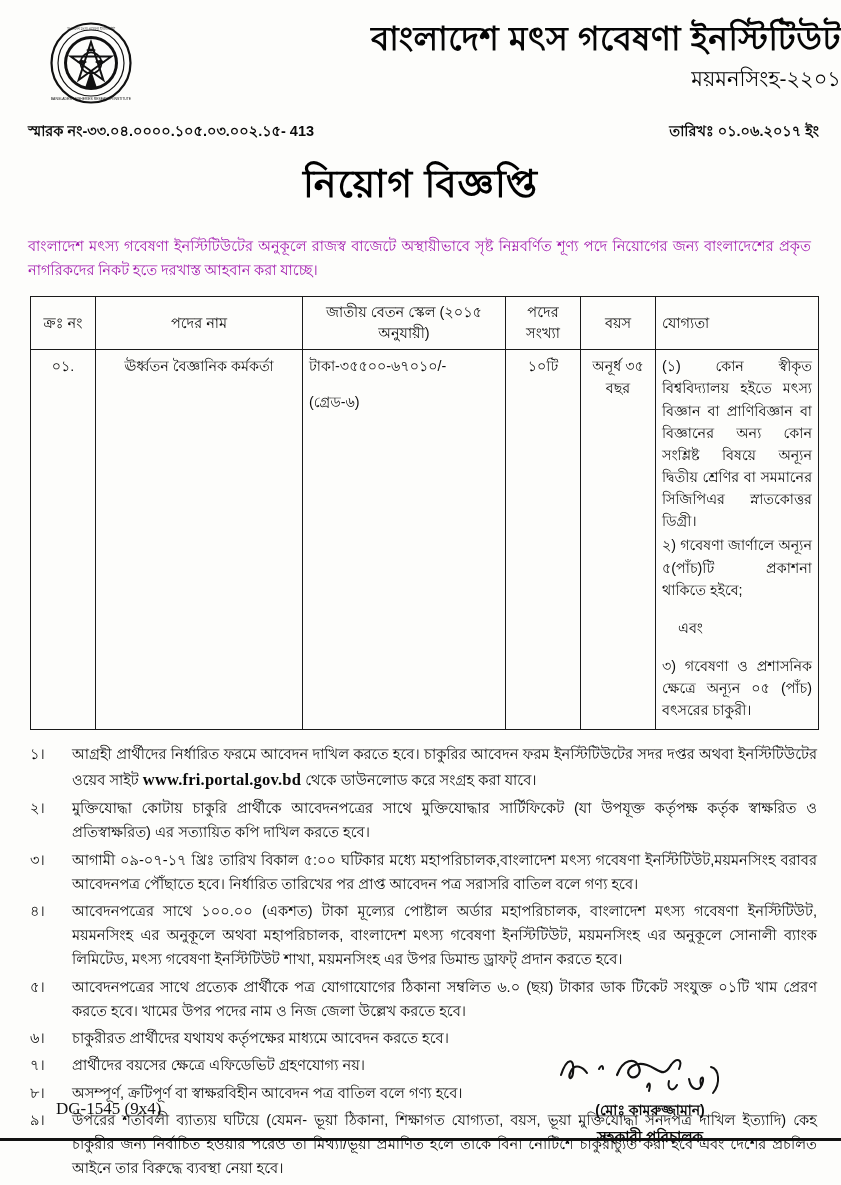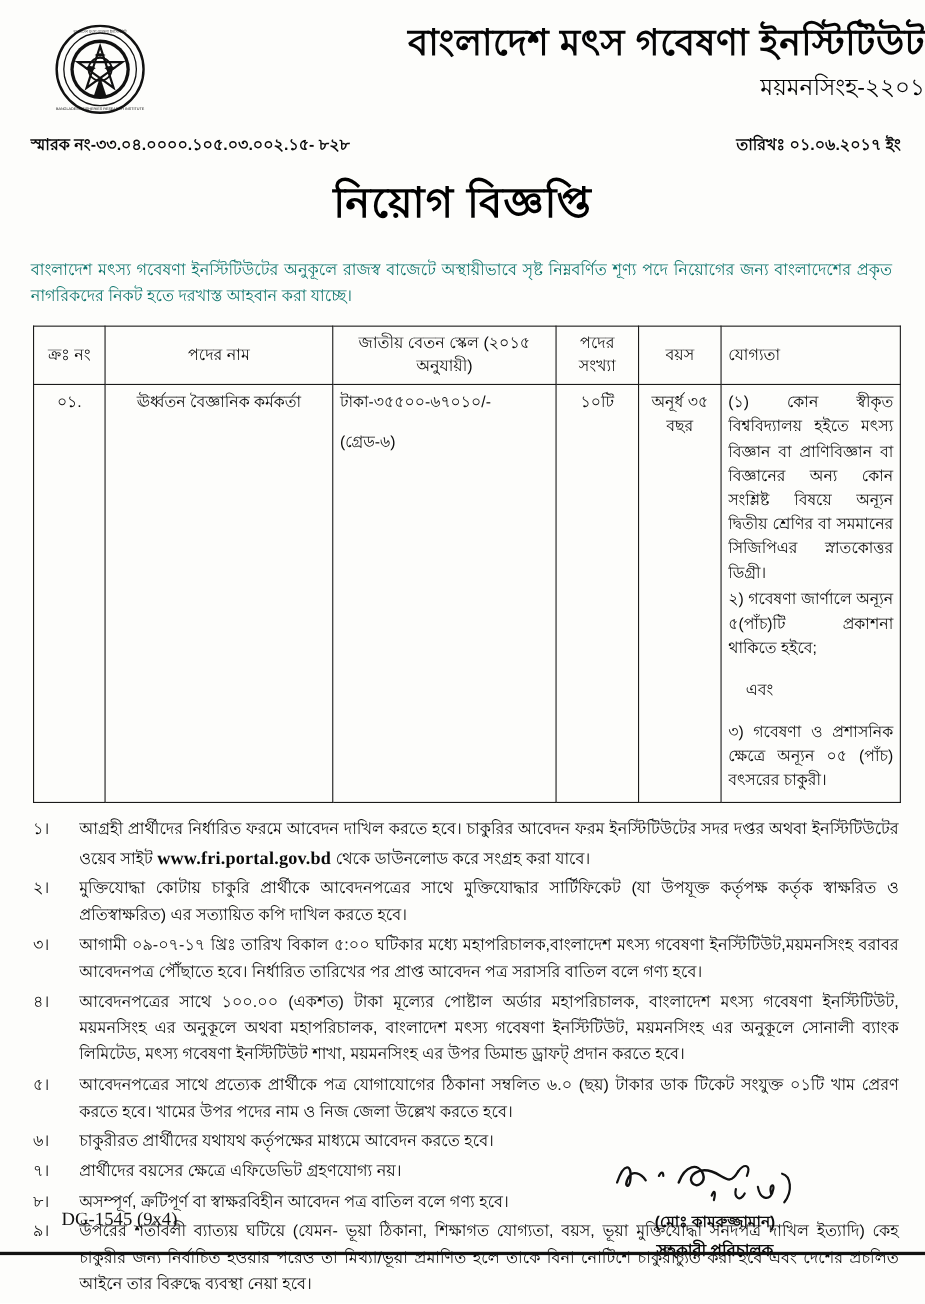--- a/index.html
+++ b/index.html
@@ -71,26 +71,26 @@
     font-family: "Liberation Sans", "DejaVu Sans", sans-serif;
     font-size: 38px;
     font-weight: 700;
     margin-top: 10px;
     letter-spacing: 1px;
     color: #000;
   }
   
   .intro {
     margin: 16px 30px 0 28px;
-    font-family: Liberation Sans, sans-serif;
+    font-family: Liberation Serif, serif;
     font-size: 14.6px;
     line-height: 1.65;
     text-align: justify;
     text-align-last: left;
-    color: #0f766e;
+    color: #a21caf;
   }
   
   .job-table {
     margin: 14px 22px 0 30px;
     border-collapse: collapse;
     width: calc(100% - 52px);
     font-family: "Liberation Sans", "DejaVu Sans", sans-serif;
     table-layout: fixed;
   }
   .job-table th, .job-table td {
@@ -225,21 +225,21 @@
         </g>
       </svg>
     </div>
     <div class="org-block">
       <div class="org-name">বাংলাদেশ মৎস গবেষণা ইনস্টিটিউট</div>
       <div class="org-city">ময়মনসিংহ-২২০১</div>
     </div>
   </div>
 
   <div class="memo-row">
-    <div>স্মারক নং-৩৩.০৪.০০০০.১০৫.০৩.০০২.১৫- ৮২৮</div>
+    <div>স্মারক নং-৩৩.০৪.০০০০.১০৫.০৩.০০২.১৫- 413</div>
     <div>তারিখঃ ০১.০৬.২০১৭ ইং</div>
   </div>
 
   <div class="doc-title">নিয়োগ বিজ্ঞপ্তি</div>
 
   <div class="intro">বাংলাদেশ মৎস্য গবেষণা ইনস্টিটিউটের অনুকূলে রাজস্ব বাজেটে অস্থায়ীভাবে সৃষ্ট নিম্নবর্ণিত শূণ্য পদে নিয়োগের জন্য বাংলাদেশের প্রকৃত নাগরিকদের নিকট হতে দরখাস্ত আহবান করা যাচ্ছে।</div>
 
   <table class="job-table">
     <thead>
       <tr>

